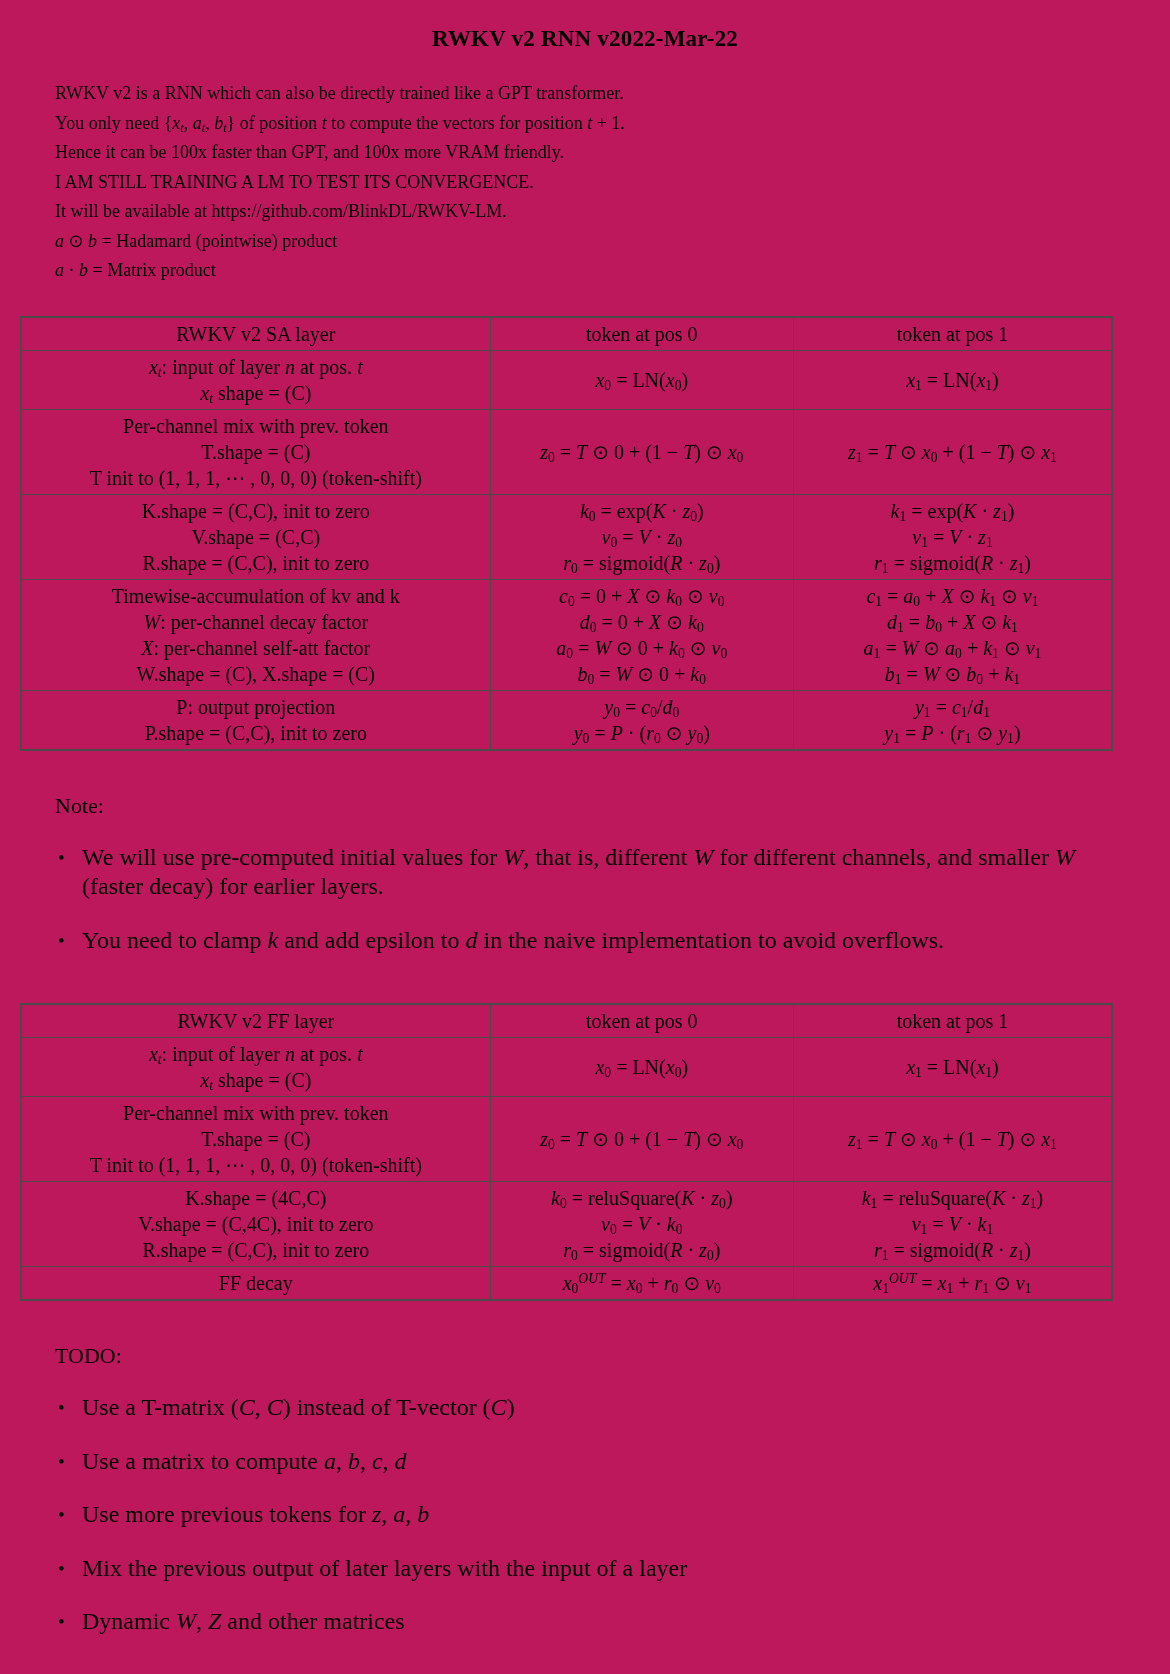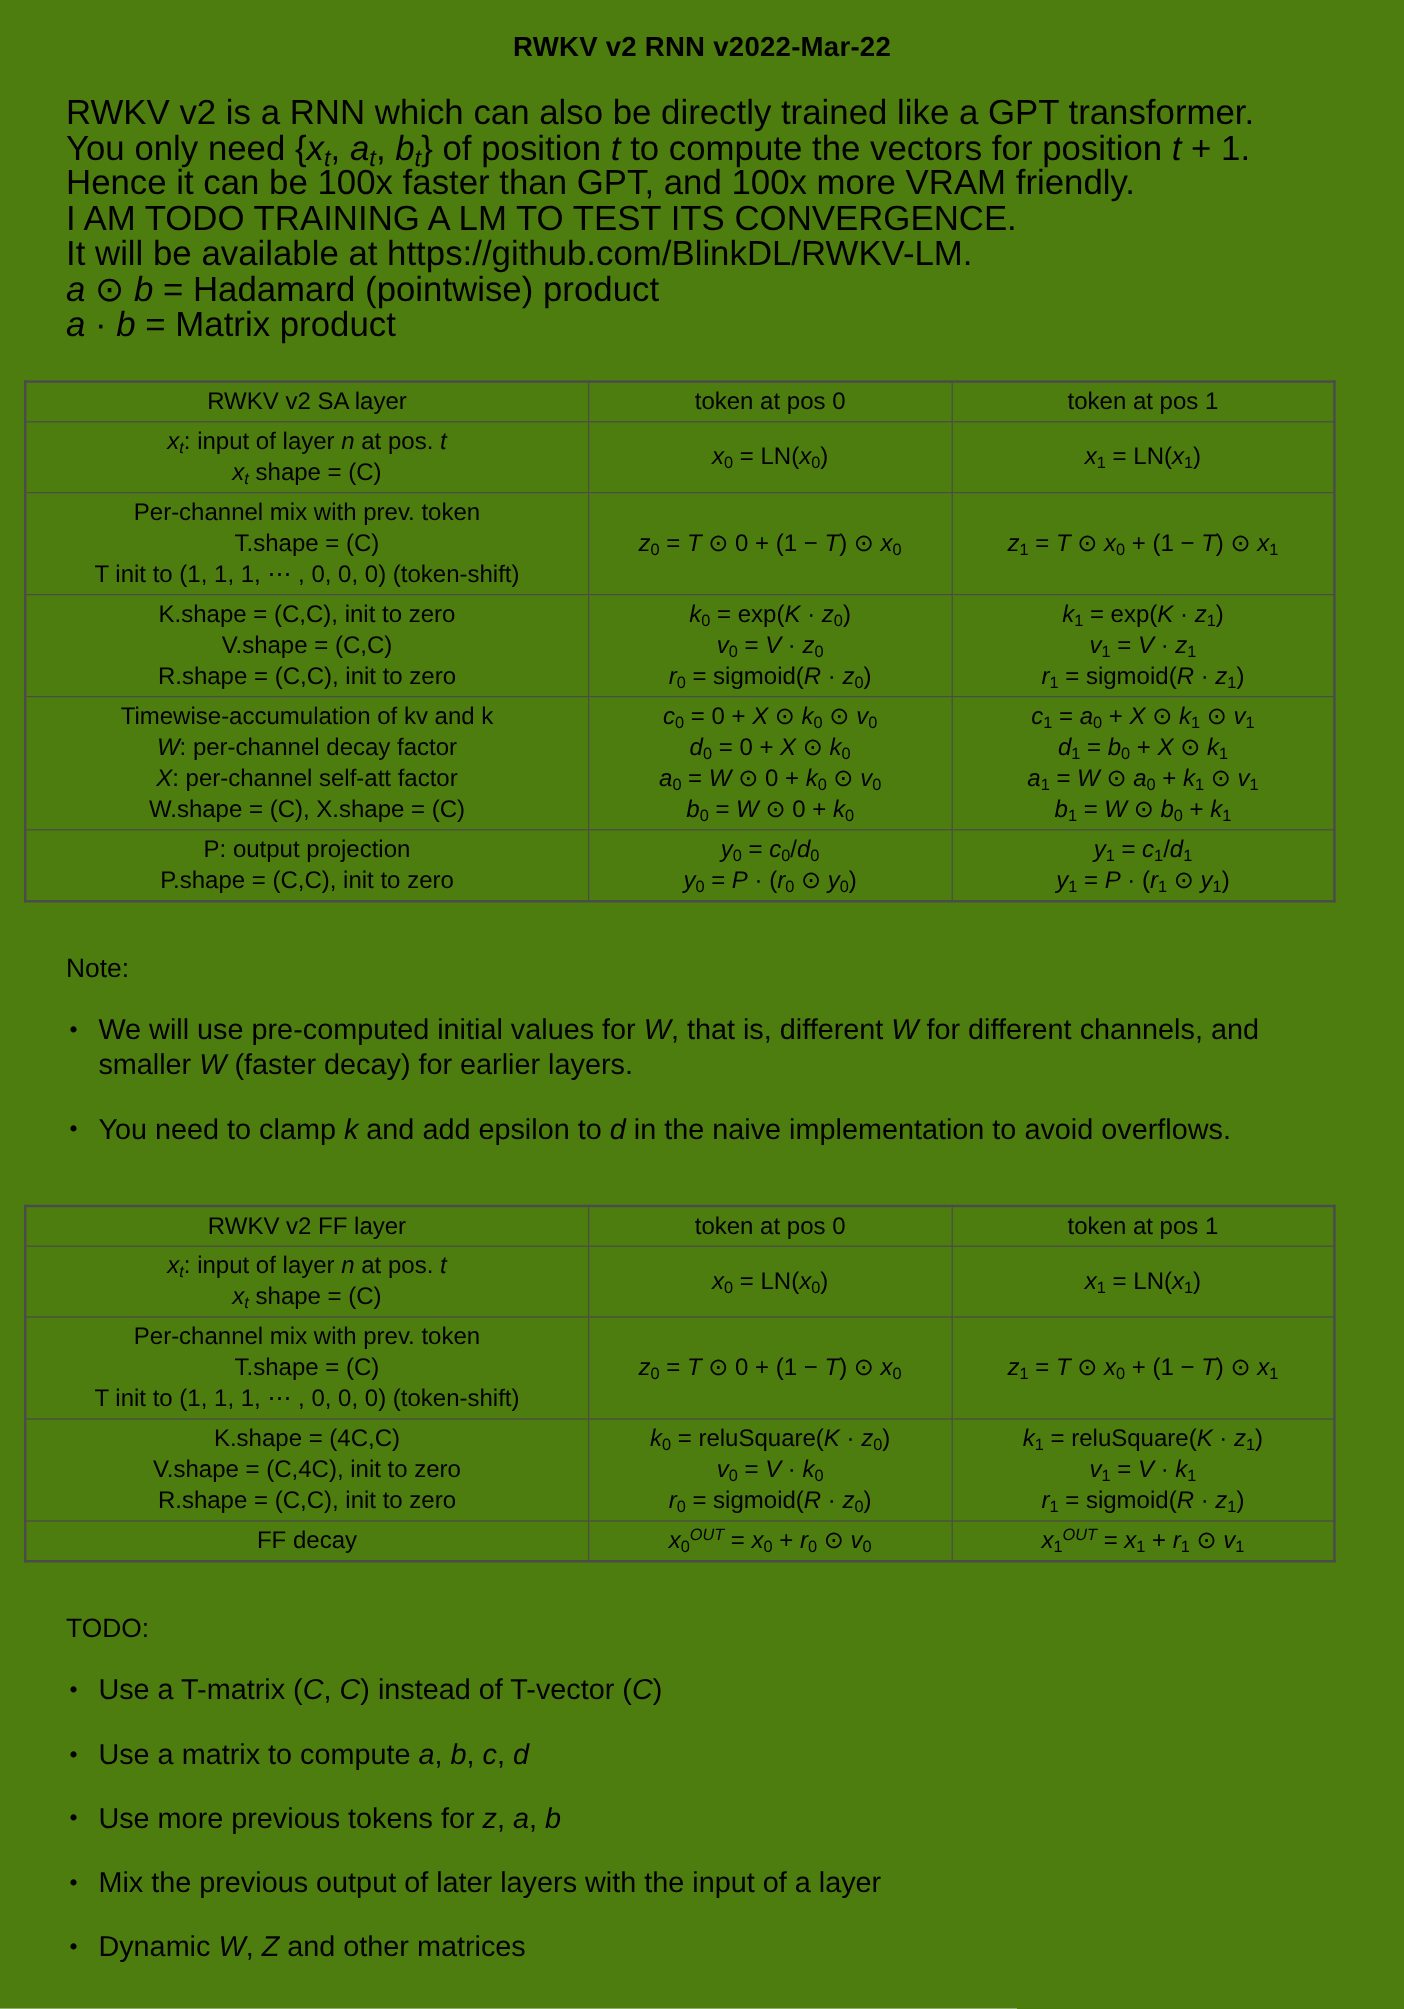--- a/index.html
+++ b/index.html
@@ -1,35 +1,35 @@
 <!DOCTYPE html>
 <html><head>
 <meta charset="utf-8">
 <style>
   html,body{margin:0;padding:0;background:#ffffff;}
   .page{
     position:relative;
     width:1170px;
     height:1674px;
     box-sizing:border-box;
-    background:#4d7c0f;
+    background:#be185d;
     color:#000000;
-    font-family:Liberation Sans, sans-serif;
+    font-family:Liberation Serif, serif;
     overflow:hidden;
   }
   .title{
     padding-top:26px;
     text-align:center;
     font-size:23px;
     font-weight:bold;
     letter-spacing:0.2px;
   }
   .intro{
     margin:27px 0 0 55px;
-    font-size:29px;
+    font-size:18px;
     line-height:29.5px;
   }
   .math-table{
     border-collapse:collapse;
     table-layout:fixed;
     width:1093px;
     margin-left:20px;
     font-size:20px;
     line-height:26px;
   }
@@ -73,21 +73,21 @@
 <body>
 
 <div class="page">
 
   <div class="title">RWKV v2 RNN v2022-Mar-22</div>
 
   <div class="intro">
     <div>RWKV v2 is a RNN which can also be directly trained like a GPT transformer.</div>
     <div>You only need {<i>x</i><sub><i>t</i></sub>, <i>a</i><sub><i>t</i></sub>, <i>b</i><sub><i>t</i></sub>} of position <i>t</i> to compute the vectors for position <i>t</i> + 1.</div>
     <div>Hence it can be 100x faster than GPT, and 100x more VRAM friendly.</div>
-    <div>I AM TODO TRAINING A LM TO TEST ITS CONVERGENCE.</div>
+    <div>I AM STILL TRAINING A LM TO TEST ITS CONVERGENCE.</div>
     <div>It will be available at https://github.com/BlinkDL/RWKV-LM.</div>
     <div><i>a</i> ⊙ <i>b</i> = Hadamard (pointwise) product</div>
     <div><i>a</i> · <i>b</i> = Matrix product</div>
   </div>
 
   <table class="math-table t-sa">
     <colgroup>
       <col style="width:43%">
       <col style="width:27.8%">
       <col style="width:29.2%">

